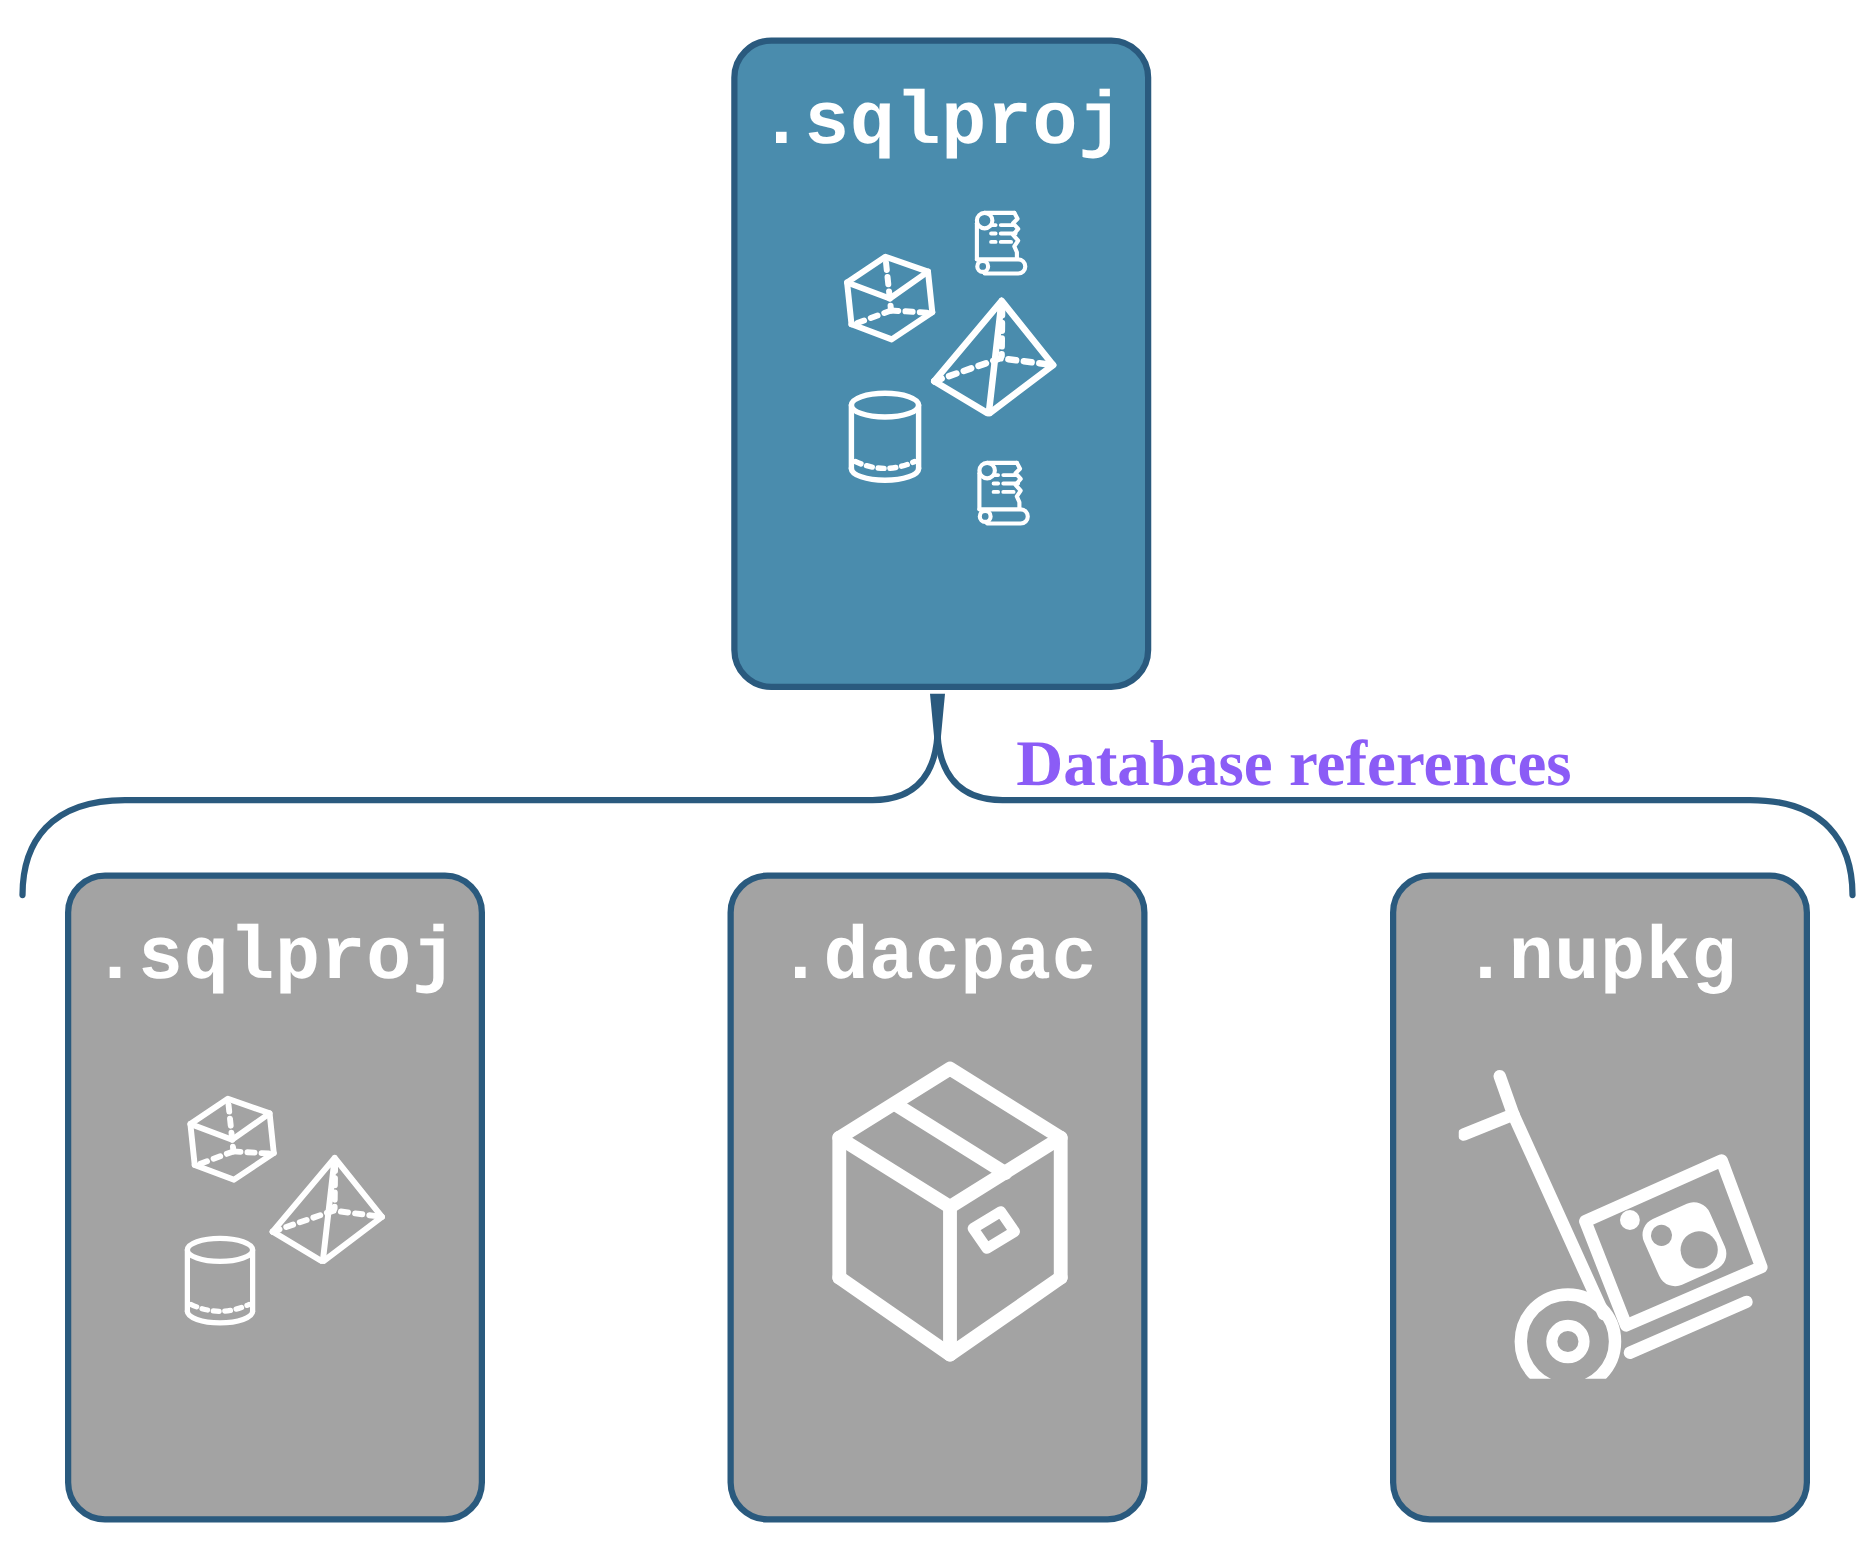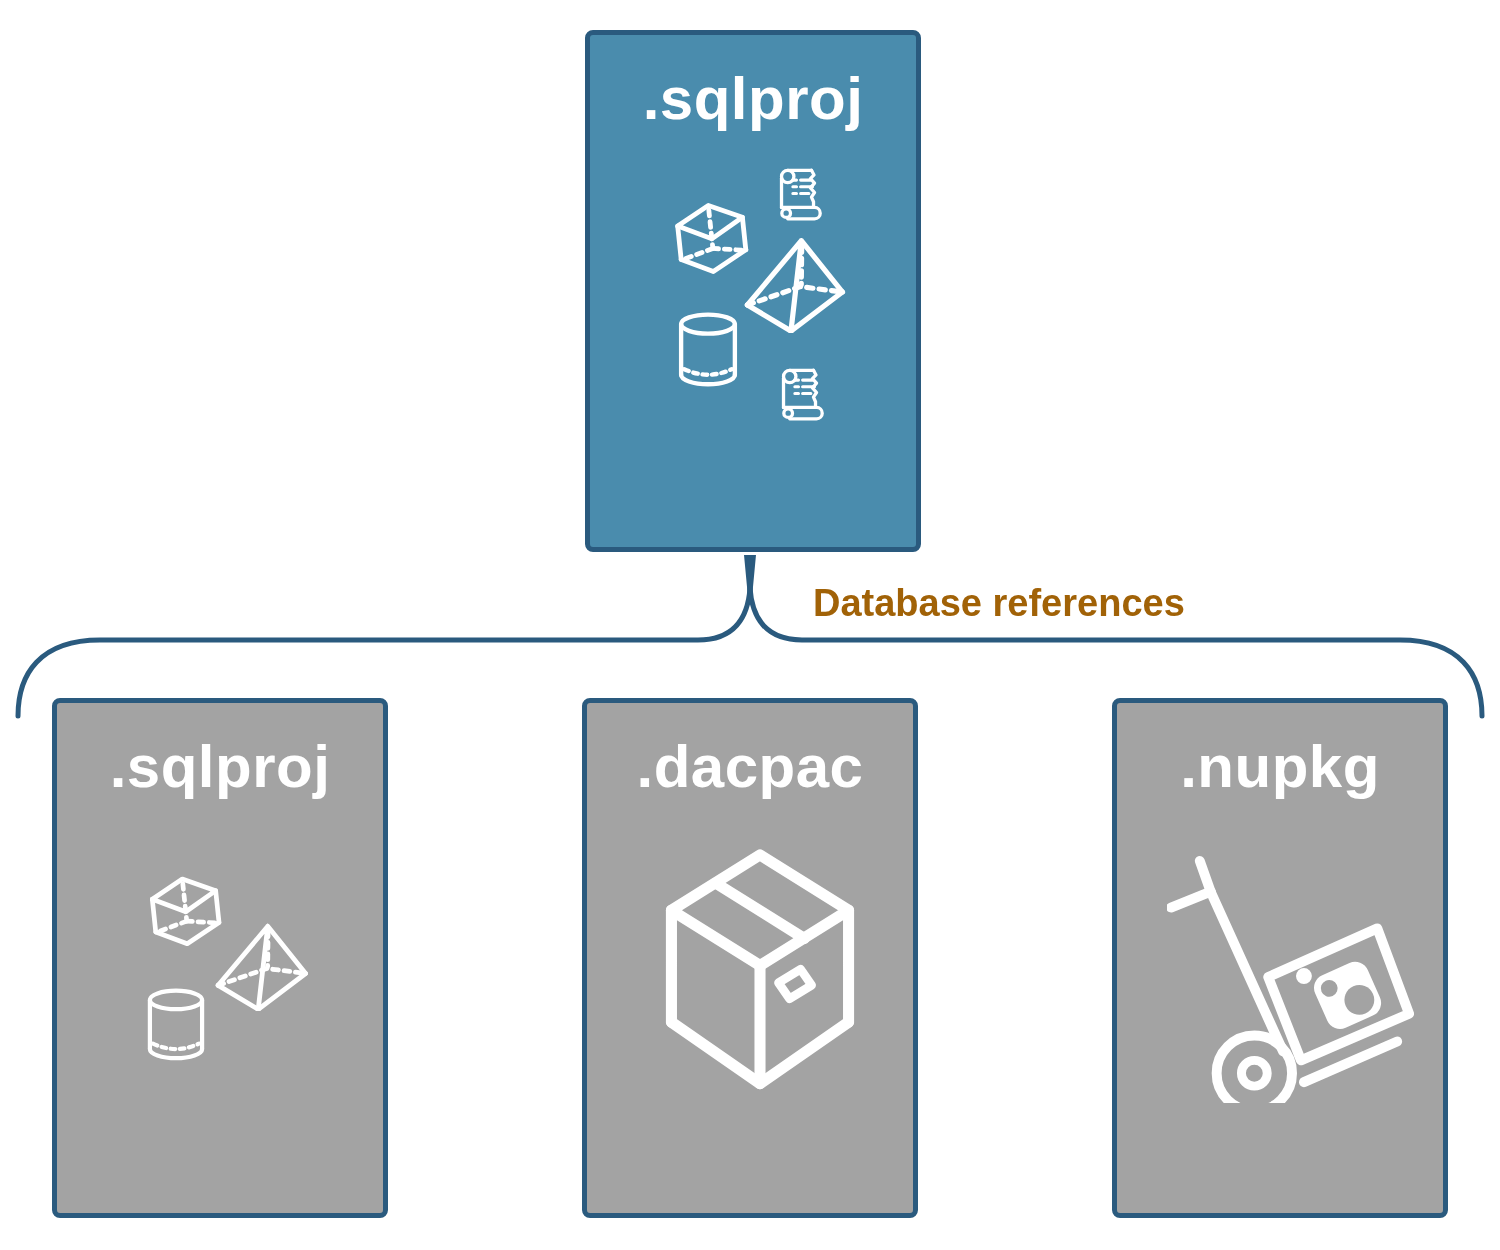--- a/index.html
+++ b/index.html
@@ -8,40 +8,42 @@
     width:1500px;height:1250px;
     background:#ffffff;
     font-family:"Liberation Sans", sans-serif;
     overflow:hidden;
   }
   .card{
     position:absolute;
     box-sizing:border-box;
     width:336px;height:522px;
     border:5px solid #2a5a7e;
-    border-radius:8px;
+    border-radius:32px;
+    font-family:Liberation Mono, monospace;
   }
   .card.parent{left:585px;top:30px;background:#4a8cad;}
   .card.child{top:698px;background:#a3a3a3;height:520px;}
   .card.c1{left:52px;}
   .card.c2{left:582px;}
   .card.c3{left:1112px;}
   .card-title{
     position:absolute;left:0;right:0;top:34px;
     text-align:center;
     font-size:60px;font-weight:bold;line-height:1;
     color:#ffffff;
     letter-spacing:0.5px;
   }
   .brace-svg{position:absolute;left:0;top:0;}
   .connector-label{
     position:absolute;left:813px;top:582px;
-    font-size:38px;font-weight:bold;
-    color:#a16207;
+    font-size:52px;font-weight:bold;
+    color:#8b5cf6;
     white-space:nowrap;
+    font-family:Liberation Serif, serif;
   }
   .icon{position:absolute;}
 </style>
 </head>
 <body>
 
 <div class="canvas">
 
   <svg class="brace-svg" width="1500" height="1250" viewBox="0 0 1500 1250">
     <g fill="none" stroke="#2a5a7e" stroke-width="5" stroke-linecap="round">

